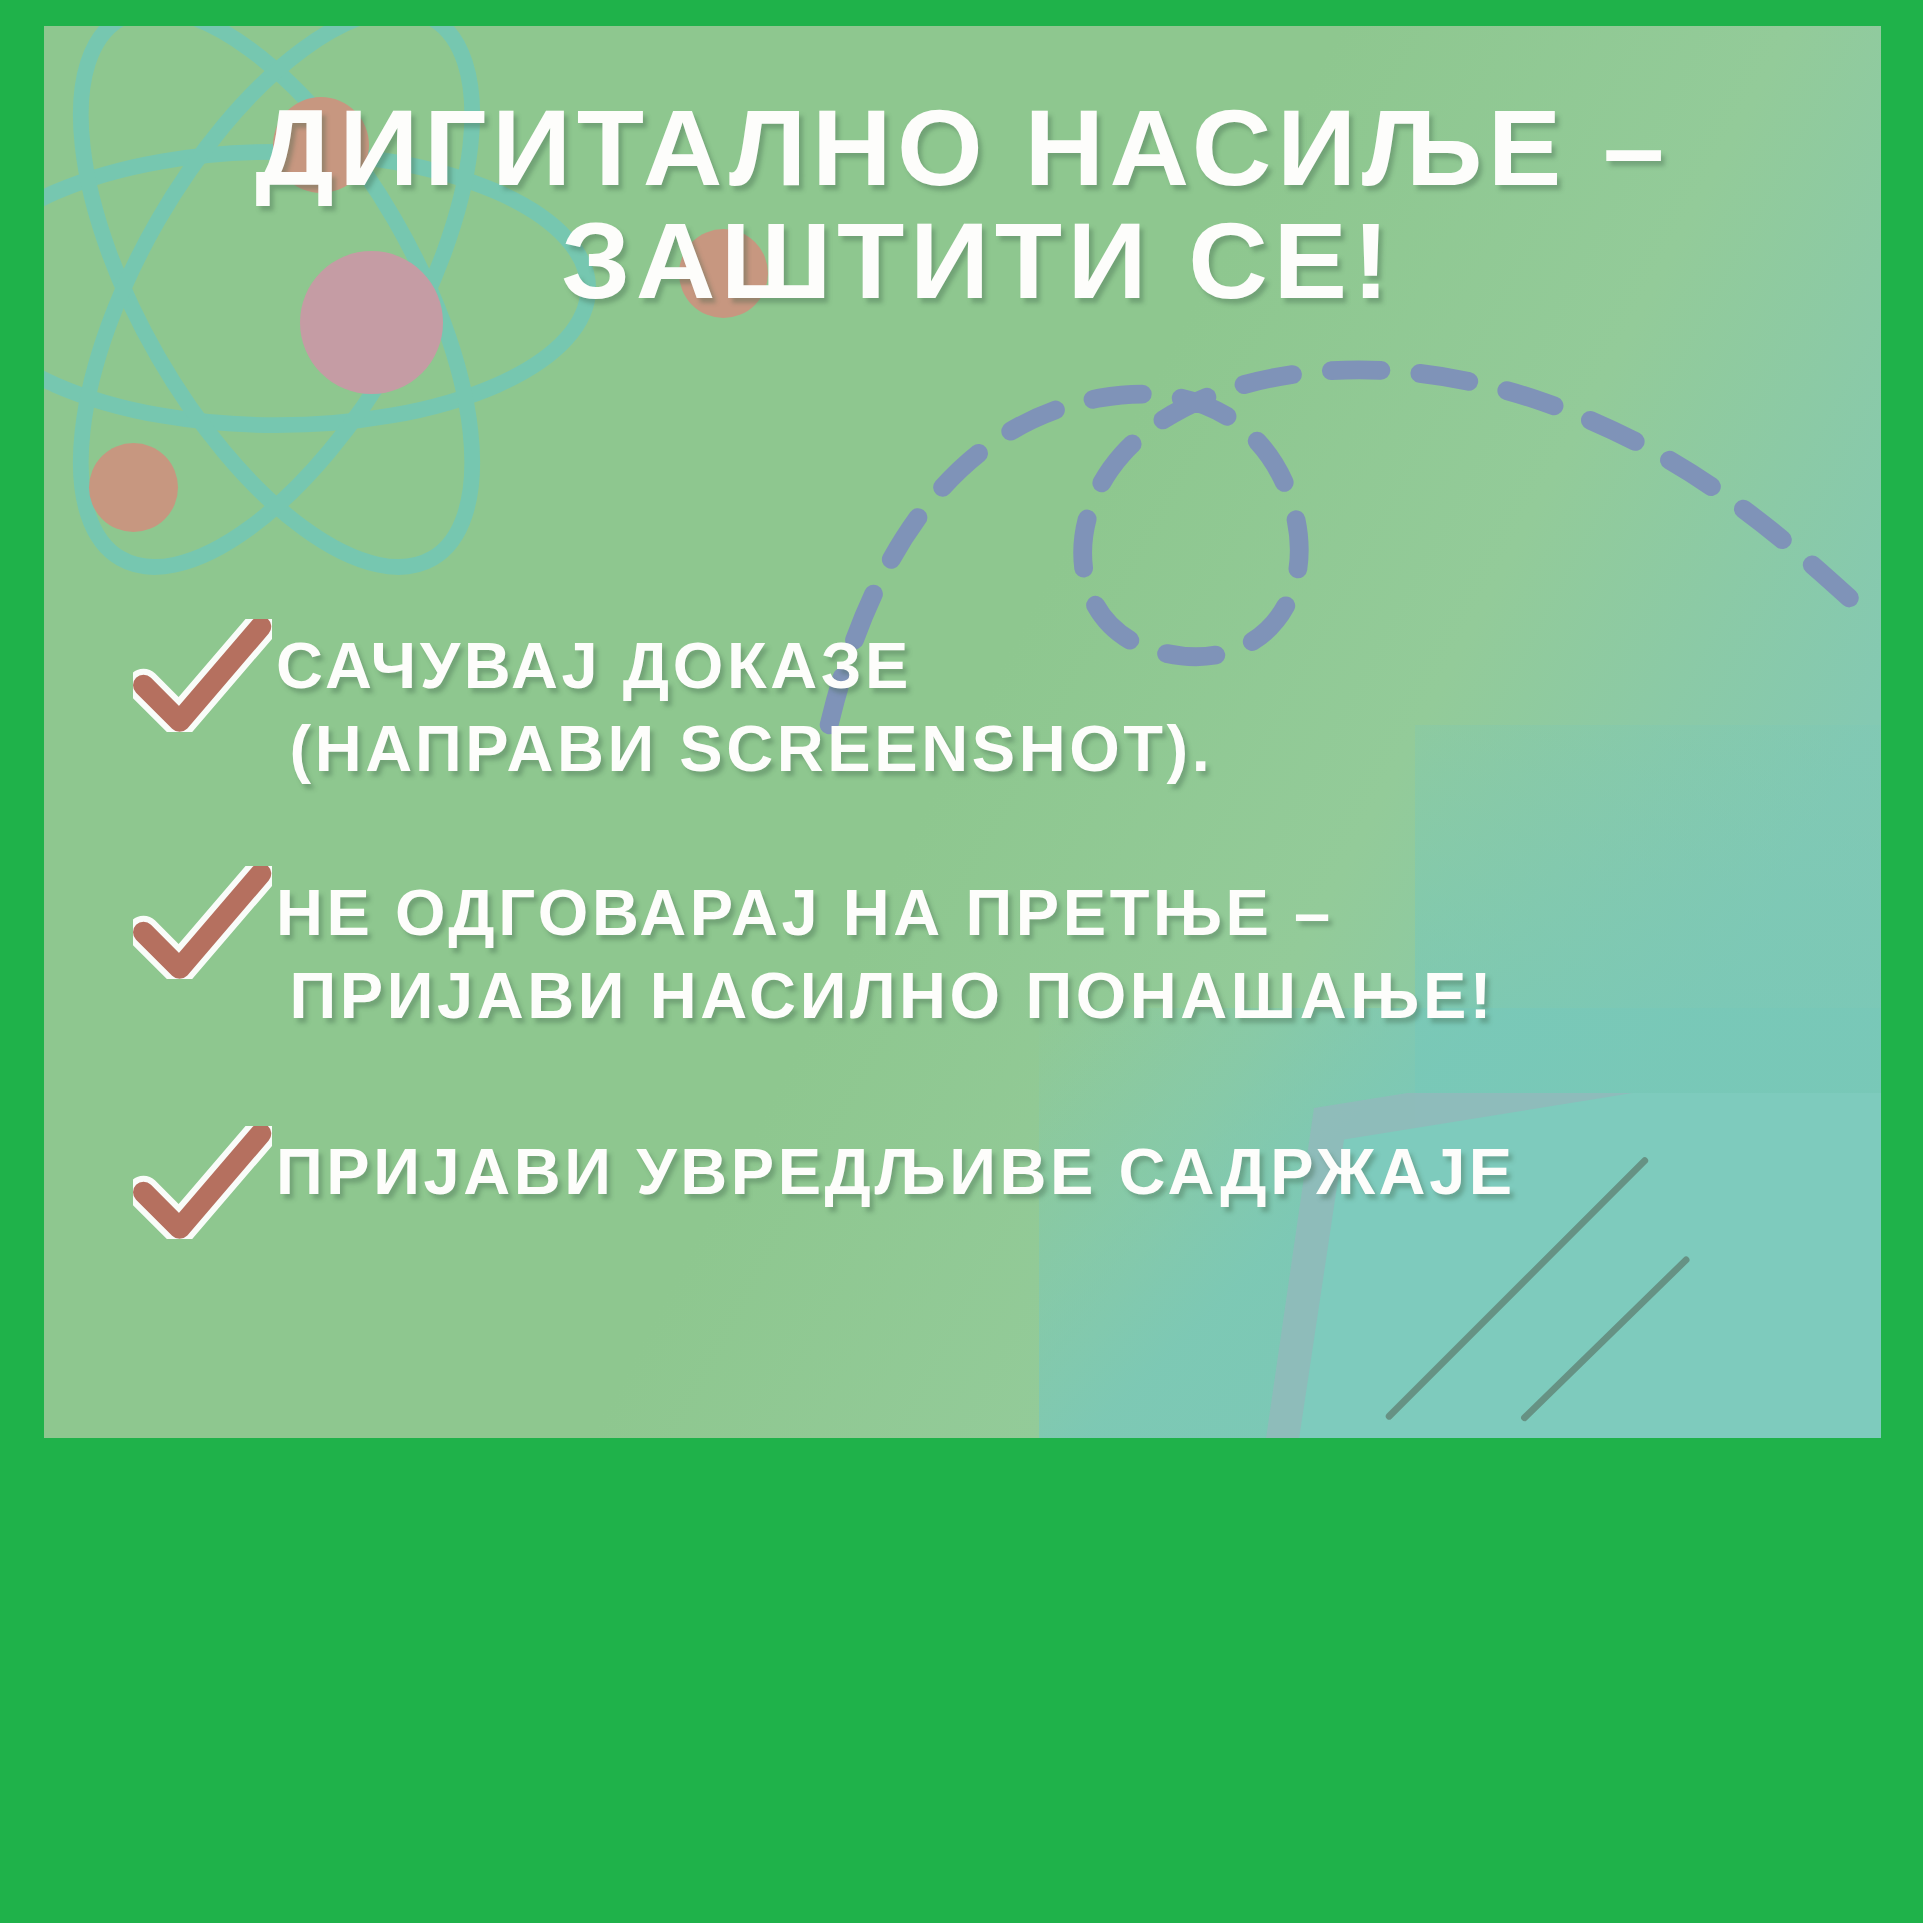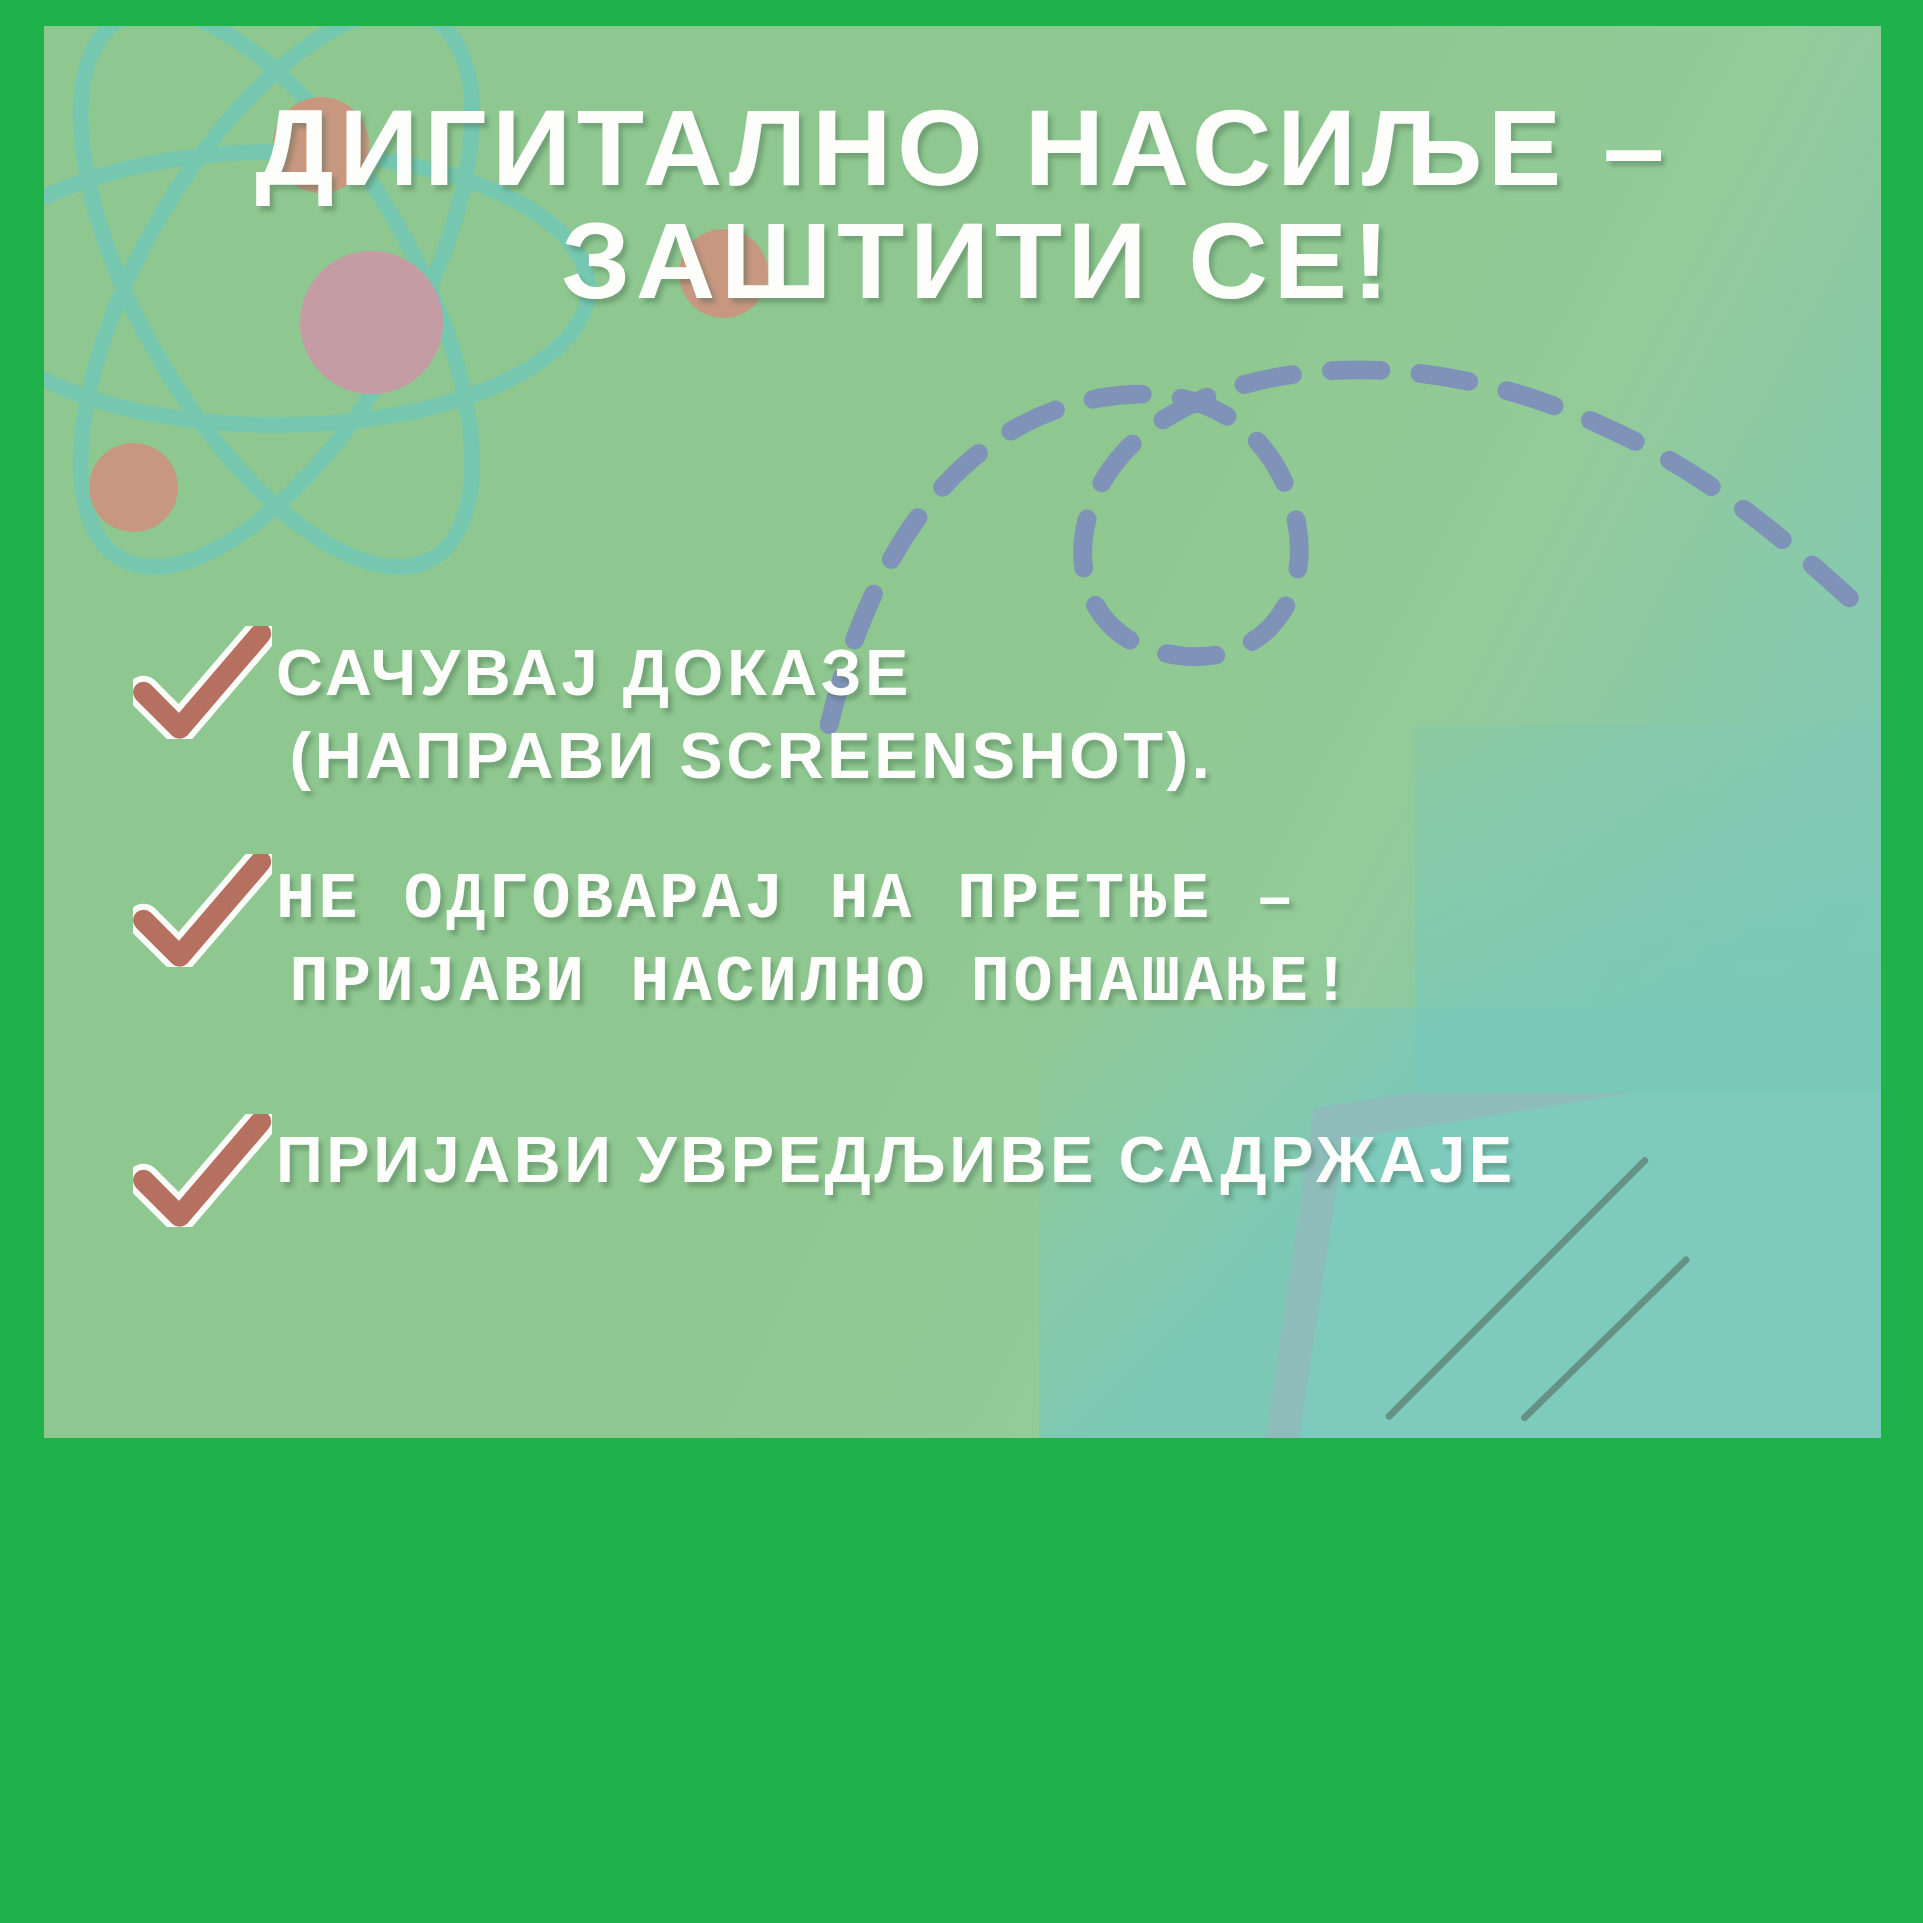--- a/index.html
+++ b/index.html
@@ -68,22 +68,22 @@
     text-align:center;
     font-size:107px; line-height:1.06;
     letter-spacing:.05em;
     transform:scaleX(1.03);
   }
   #title .t-line { display:block; white-space:nowrap; }
   #title .t-line.l2 { padding-left:30px; }
 
   #bullets { position:absolute; left:89px; top:594px; width:1728px; }
   .bullet { position:relative; display:block; }
-  .bullet.b1 { margin-top:11px; }
-  .bullet.b2 { margin-top:62px;font-family:Liberation Mono, monospace; }
+  .bullet.b1 { margin-top:4px; }
+  .bullet.b2 { margin-top:81px; }
   .bullet.b3 { margin-top:93px; }
 
   .check {
     position:absolute; left:0; top:-4.5px;
     width:139px; height:113px;
   }
   .check svg { width:100%; height:100%; display:block; }
 
   .btext { display:block; padding-left:143px; font-size:65px; line-height:1.28; letter-spacing:.055em; }
   .btext .ln { display:block; white-space:nowrap; }

